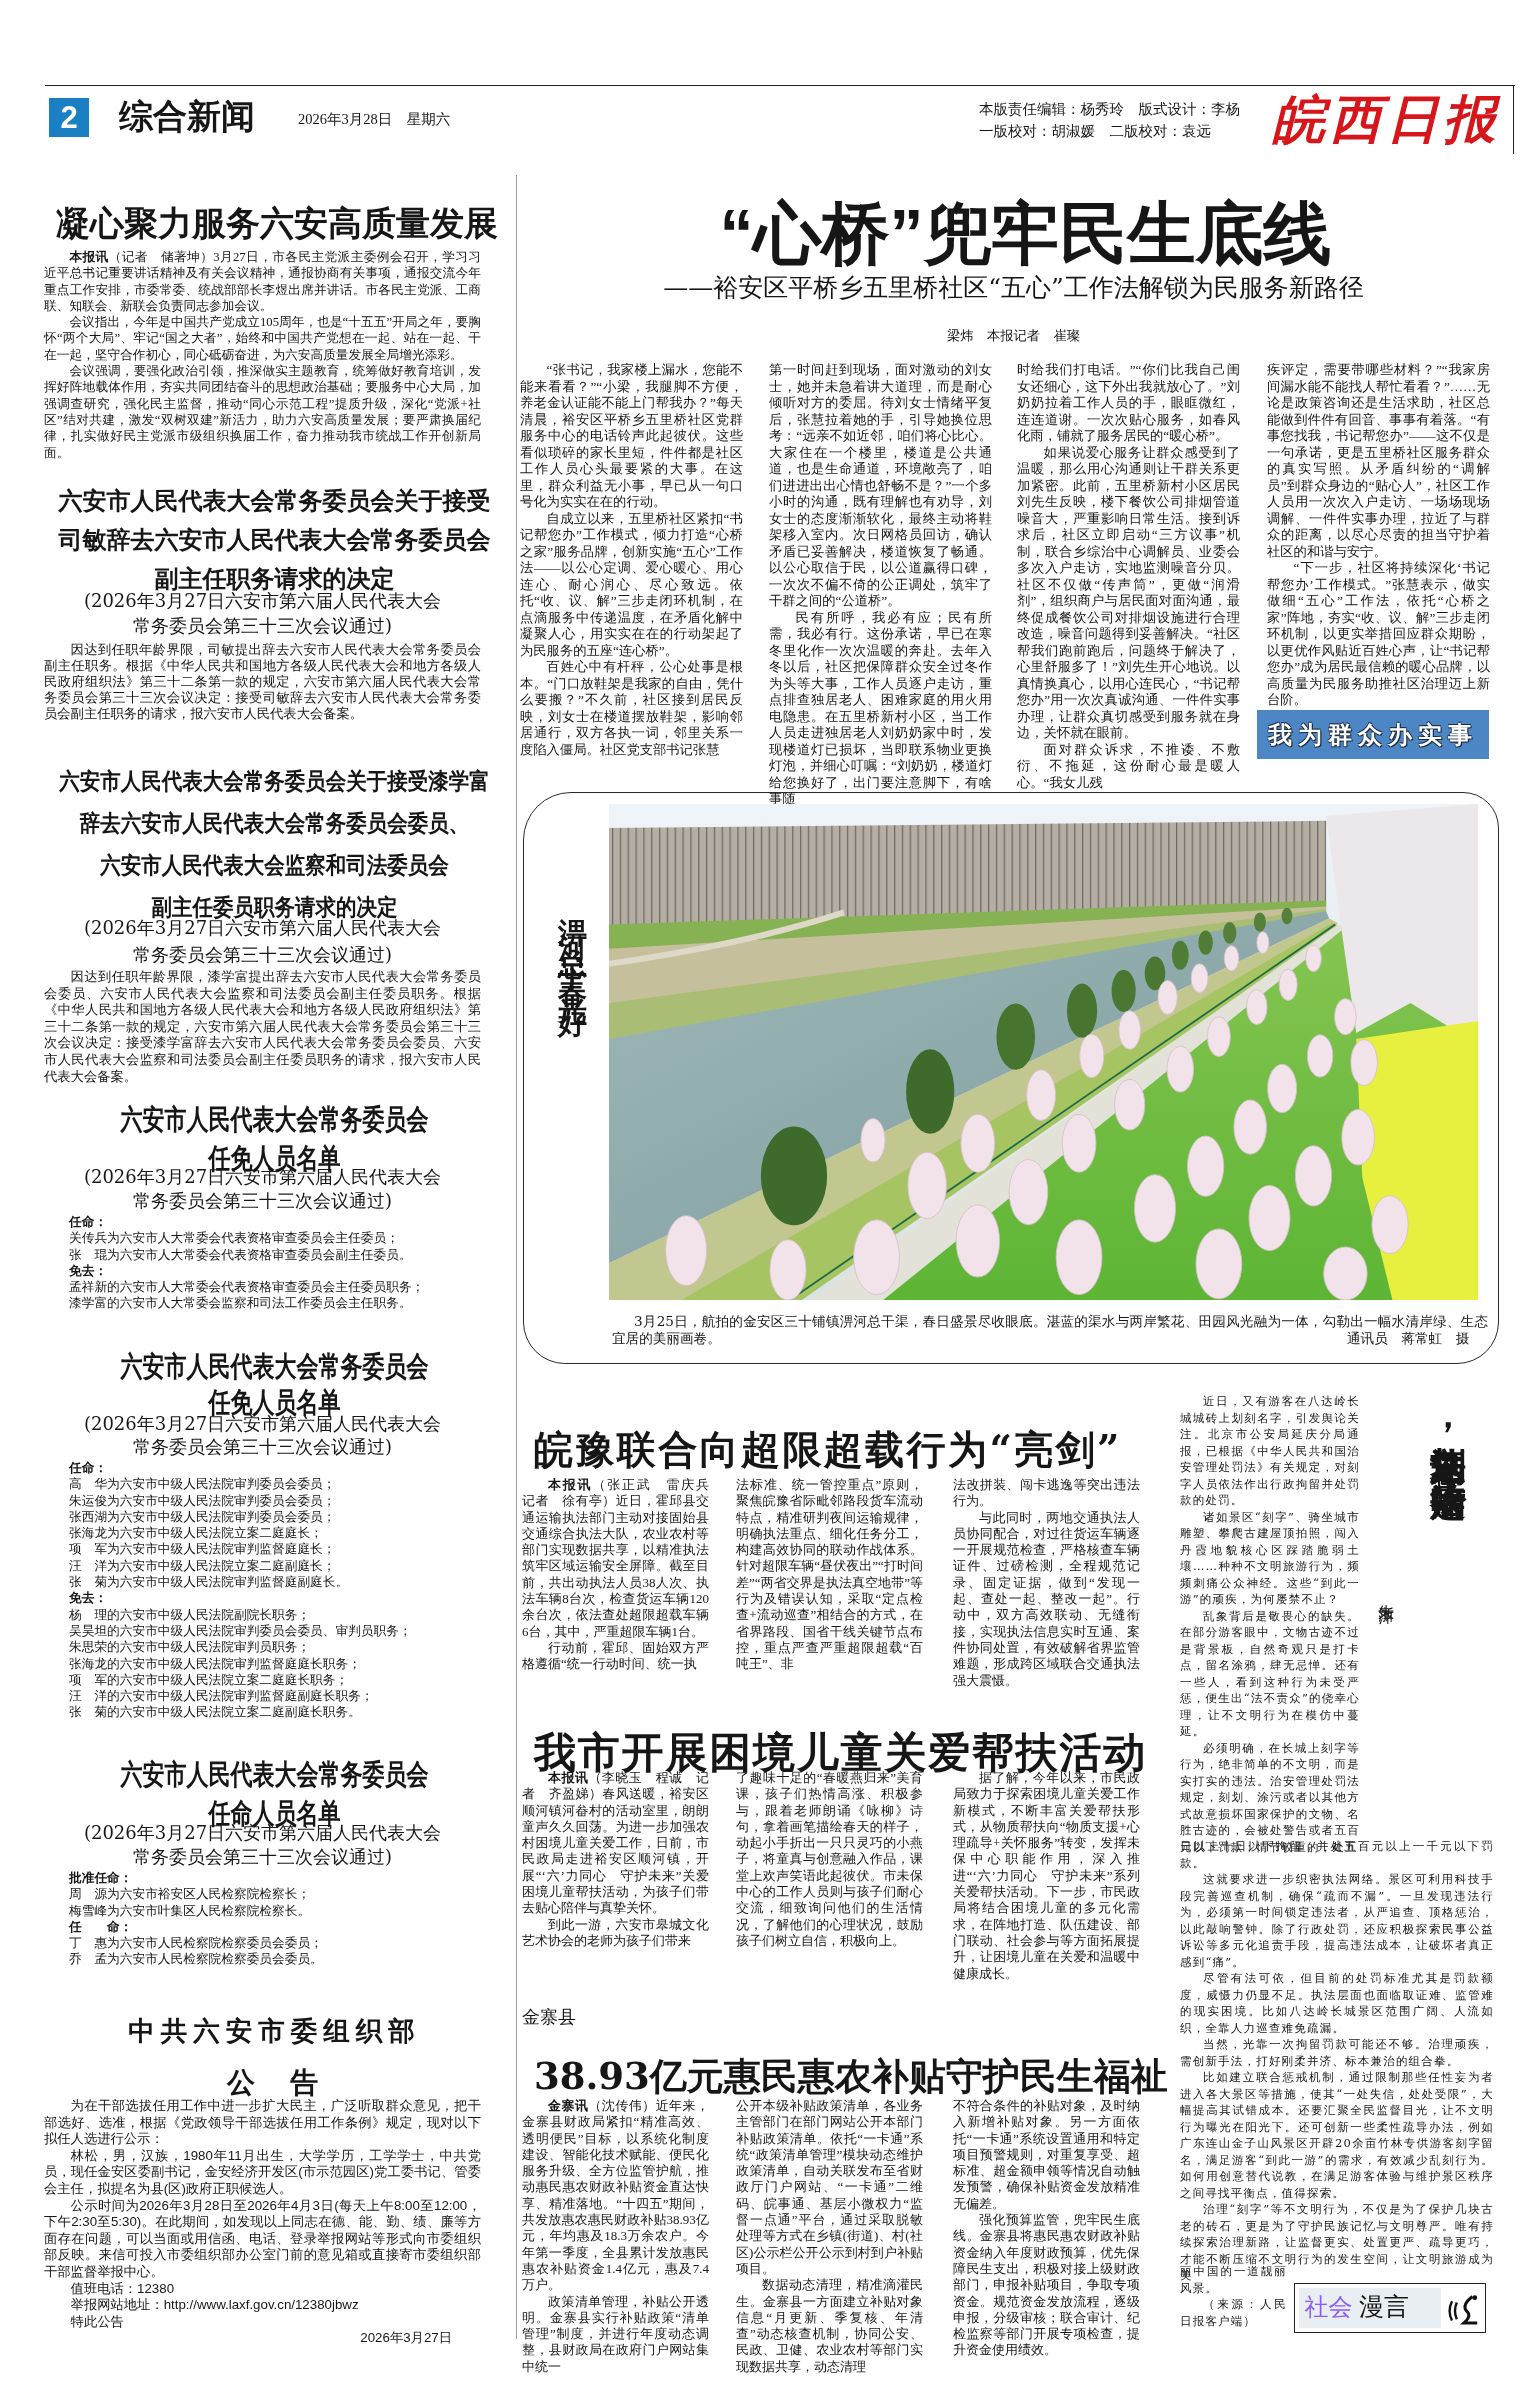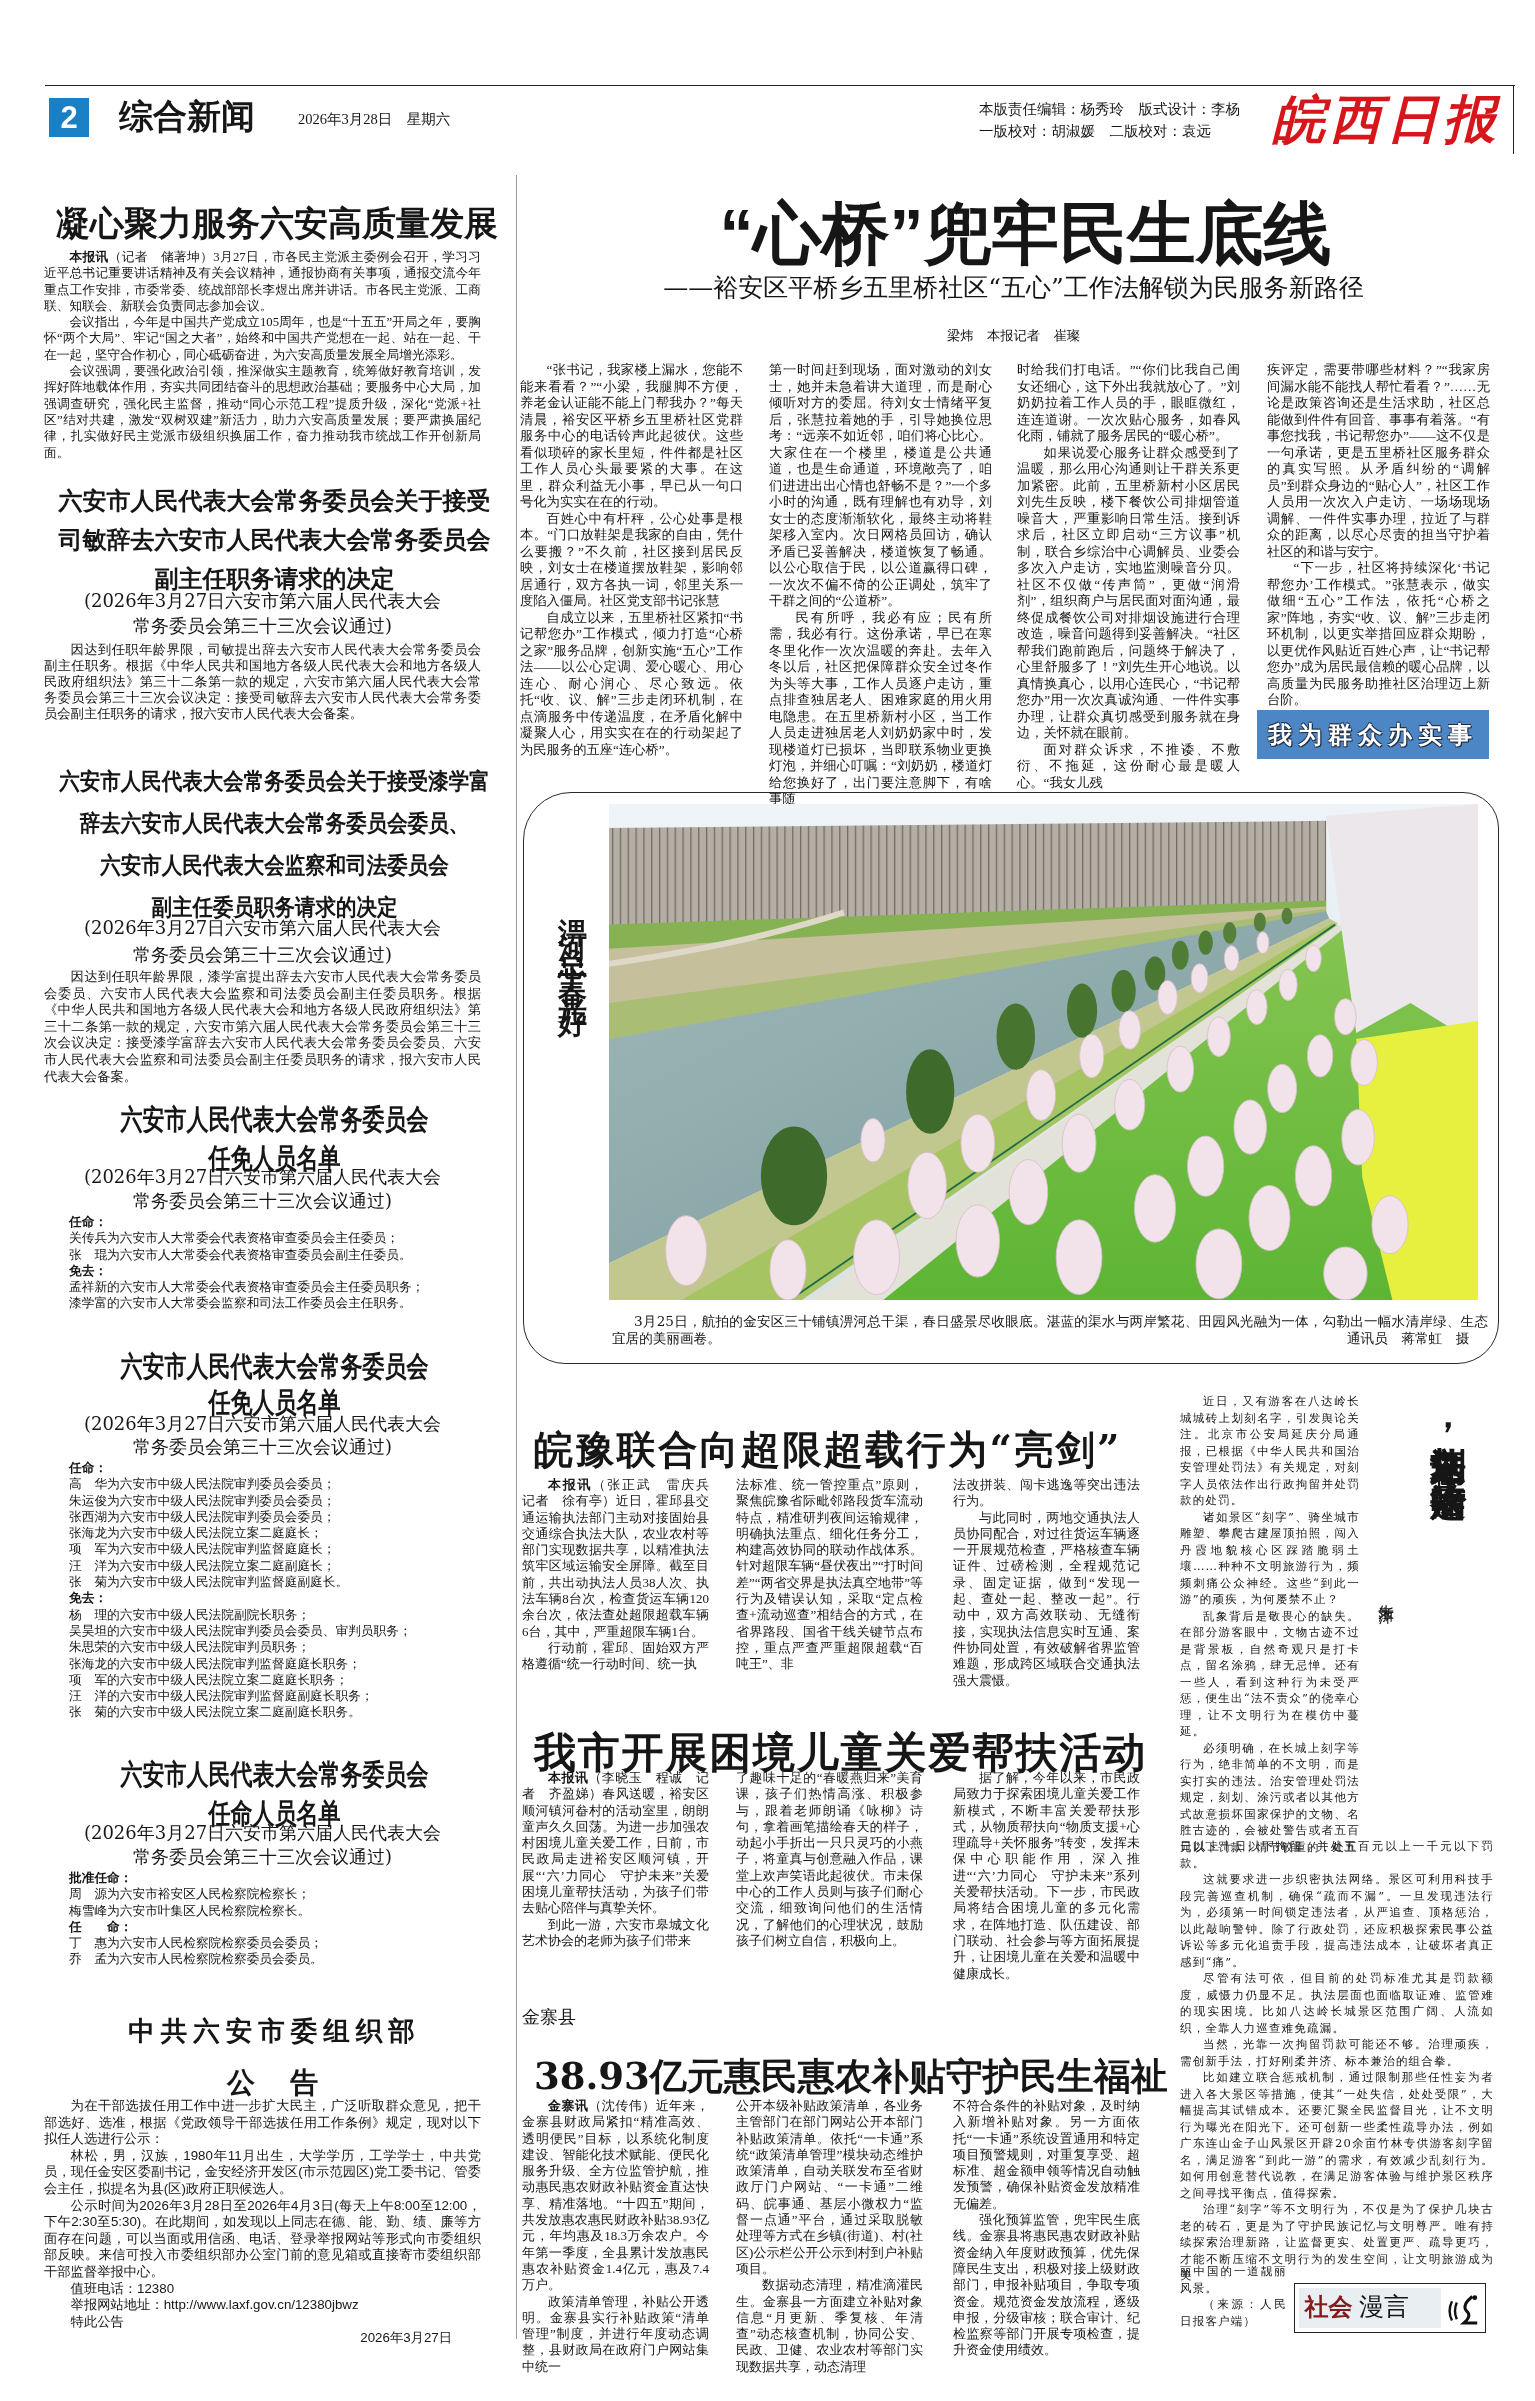--- a/index.html
+++ b/index.html
@@ -159,22 +159,22 @@
   <p>特此公告</p>
   <p class="cont" style="text-align:right;padding-right:29px">2026年3月27日</p>
 </div>
 
 <h1 class="abs hl" style="left:525px;top:184px;width:977px;font-size:68px;line-height:74px">“心桥”兜牢民生底线</h1>
 <div class="abs sub" style="left:525px;top:273px;width:977px;font-size:25px;line-height:30px">——裕安区平桥乡五里桥社区“五心”工作法解锁为民服务新路径</div>
 <div class="abs sub" style="left:525px;top:327px;width:977px;font-size:13.3px;line-height:17px">梁炜　本报记者　崔璨</div>
 
 <div class="abs body feat" style="left:520px">
   <p>“张书记，我家楼上漏水，您能不能来看看？”“小梁，我腿脚不方便，养老金认证能不能上门帮我办？”每天清晨，裕安区平桥乡五里桥社区党群服务中心的电话铃声此起彼伏。这些看似琐碎的家长里短，件件都是社区工作人员心头最要紧的大事。在这里，群众利益无小事，早已从一句口号化为实实在在的行动。</p>
+  <p>自成立以来，五里桥社区紧扣“书记帮您办”工作模式，倾力打造“心桥之家”服务品牌，创新实施“五心”工作法——以公心定调、爱心暖心、用心连心、耐心润心、尽心致远。依托“收、议、解”三步走闭环机制，在点滴服务中传递温度，在矛盾化解中凝聚人心，用实实在在的行动架起了为民服务的五座“连心桥”。</p>
   <p>百姓心中有杆秤，公心处事是根本。“门口放鞋架是我家的自由，凭什么要搬？”不久前，社区接到居民反映，刘女士在楼道摆放鞋架，影响邻居通行，双方各执一词，邻里关系一度陷入僵局。社区党支部书记张慧</p>
-  <p>自成立以来，五里桥社区紧扣“书记帮您办”工作模式，倾力打造“心桥之家”服务品牌，创新实施“五心”工作法——以公心定调、爱心暖心、用心连心、耐心润心、尽心致远。依托“收、议、解”三步走闭环机制，在点滴服务中传递温度，在矛盾化解中凝聚人心，用实实在在的行动架起了为民服务的五座“连心桥”。</p>
 </div>
 <div class="abs body feat" style="left:769px">
   <p class="cont">第一时间赶到现场，面对激动的刘女士，她并未急着讲大道理，而是耐心倾听对方的委屈。待刘女士情绪平复后，张慧拉着她的手，引导她换位思考：“远亲不如近邻，咱们将心比心。大家住在一个楼里，楼道是公共通道，也是生命通道，环境敞亮了，咱们进进出出心情也舒畅不是？”一个多小时的沟通，既有理解也有劝导，刘女士的态度渐渐软化，最终主动将鞋架移入室内。次日网格员回访，确认矛盾已妥善解决，楼道恢复了畅通。以公心取信于民，以公道赢得口碑，一次次不偏不倚的公正调处，筑牢了干群之间的“公道桥”。</p>
   <p>民有所呼，我必有应；民有所需，我必有行。这份承诺，早已在寒冬里化作一次次温暖的奔赴。去年入冬以后，社区把保障群众安全过冬作为头等大事，工作人员逐户走访，重点排查独居老人、困难家庭的用火用电隐患。在五里桥新村小区，当工作人员走进独居老人刘奶奶家中时，发现楼道灯已损坏，当即联系物业更换灯泡，并细心叮嘱：“刘奶奶，楼道灯给您换好了，出门要注意脚下，有啥事随</p>
 </div>
 <div class="abs body feat" style="left:1017px">
   <p class="cont">时给我们打电话。”“你们比我自己闺女还细心，这下外出我就放心了。”刘奶奶拉着工作人员的手，眼眶微红，连连道谢。一次次贴心服务，如春风化雨，铺就了服务居民的“暖心桥”。</p>
   <p>如果说爱心服务让群众感受到了温暖，那么用心沟通则让干群关系更加紧密。此前，五里桥新村小区居民刘先生反映，楼下餐饮公司排烟管道噪音大，严重影响日常生活。接到诉求后，社区立即启动“三方议事”机制，联合乡综治中心调解员、业委会多次入户走访，实地监测噪音分贝。社区不仅做“传声筒”，更做“润滑剂”，组织商户与居民面对面沟通，最终促成餐饮公司对排烟设施进行合理改造，噪音问题得到妥善解决。“社区帮我们跑前跑后，问题终于解决了，心里舒服多了！”刘先生开心地说。以真情换真心，以用心连民心，“书记帮您办”用一次次真诚沟通、一件件实事办理，让群众真切感受到服务就在身边，关怀就在眼前。</p>
   <p>面对群众诉求，不推诿、不敷衍、不拖延，这份耐心最是暖人心。“我女儿残</p>
 </div>
@@ -329,21 +329,21 @@
   <p>当然，光靠一次拘留罚款可能还不够。治理顽疾，需创新手法，打好刚柔并济、标本兼治的组合拳。</p>
   <p>比如建立联合惩戒机制，通过限制那些任性妄为者进入各大景区等措施，使其“一处失信，处处受限”，大幅提高其试错成本。还要汇聚全民监督目光，让不文明行为曝光在阳光下。还可创新一些柔性疏导办法，例如广东连山金子山风景区开辟20余亩竹林专供游客刻字留名，满足游客“到此一游”的需求，有效减少乱刻行为。如何用创意替代说教，在满足游客体验与维护景区秩序之间寻找平衡点，值得探索。</p>
   <p>治理“刻字”等不文明行为，不仅是为了保护几块古老的砖石，更是为了守护民族记忆与文明尊严。唯有持续探索治理新路，让监督更实、处置更严、疏导更巧，才能不断压缩不文明行为的发生空间，让文明旅游成为美</p>
 </div>
 <div class="abs body ed" style="left:1180px;top:2263px;width:107px">
   <p class="cont">丽中国的一道靓丽风景。</p>
   <p>（来源：人民日报客户端）</p>
 </div>
 <div class="abs social-box">
   <div class="abs social-panel"></div>
-  <span class="abs sans" style="left:9.6px;top:8.4px;font-size:24px;line-height:30px;font-weight:700;color:#7f1d1d;white-space:nowrap">社会</span>
+  <span class="abs sans" style="left:9.6px;top:8.4px;font-size:24px;line-height:30px;font-weight:400;color:#8b5cf6;white-space:nowrap">社会</span>
   <span class="abs kai" style="left:64px;top:7.2px;font-size:25px;line-height:31px;white-space:nowrap">漫言</span>
   <svg class="abs" style="left:151px;top:4.8px" width="36" height="39" viewBox="0 0 60 64">
     <path d="M10,20 Q2,36 10,52" stroke="#111" stroke-width="4" fill="none"></path>
     <path d="M18,22 Q12,36 18,50" stroke="#111" stroke-width="4" fill="none"></path>
     <path d="M44,12 Q26,26 34,36 Q44,44 30,56 L52,56" stroke="#111" stroke-width="5" fill="none"></path>
     <circle cx="48" cy="14" r="4" fill="#111"></circle>
   </svg>
 </div>
 
 

